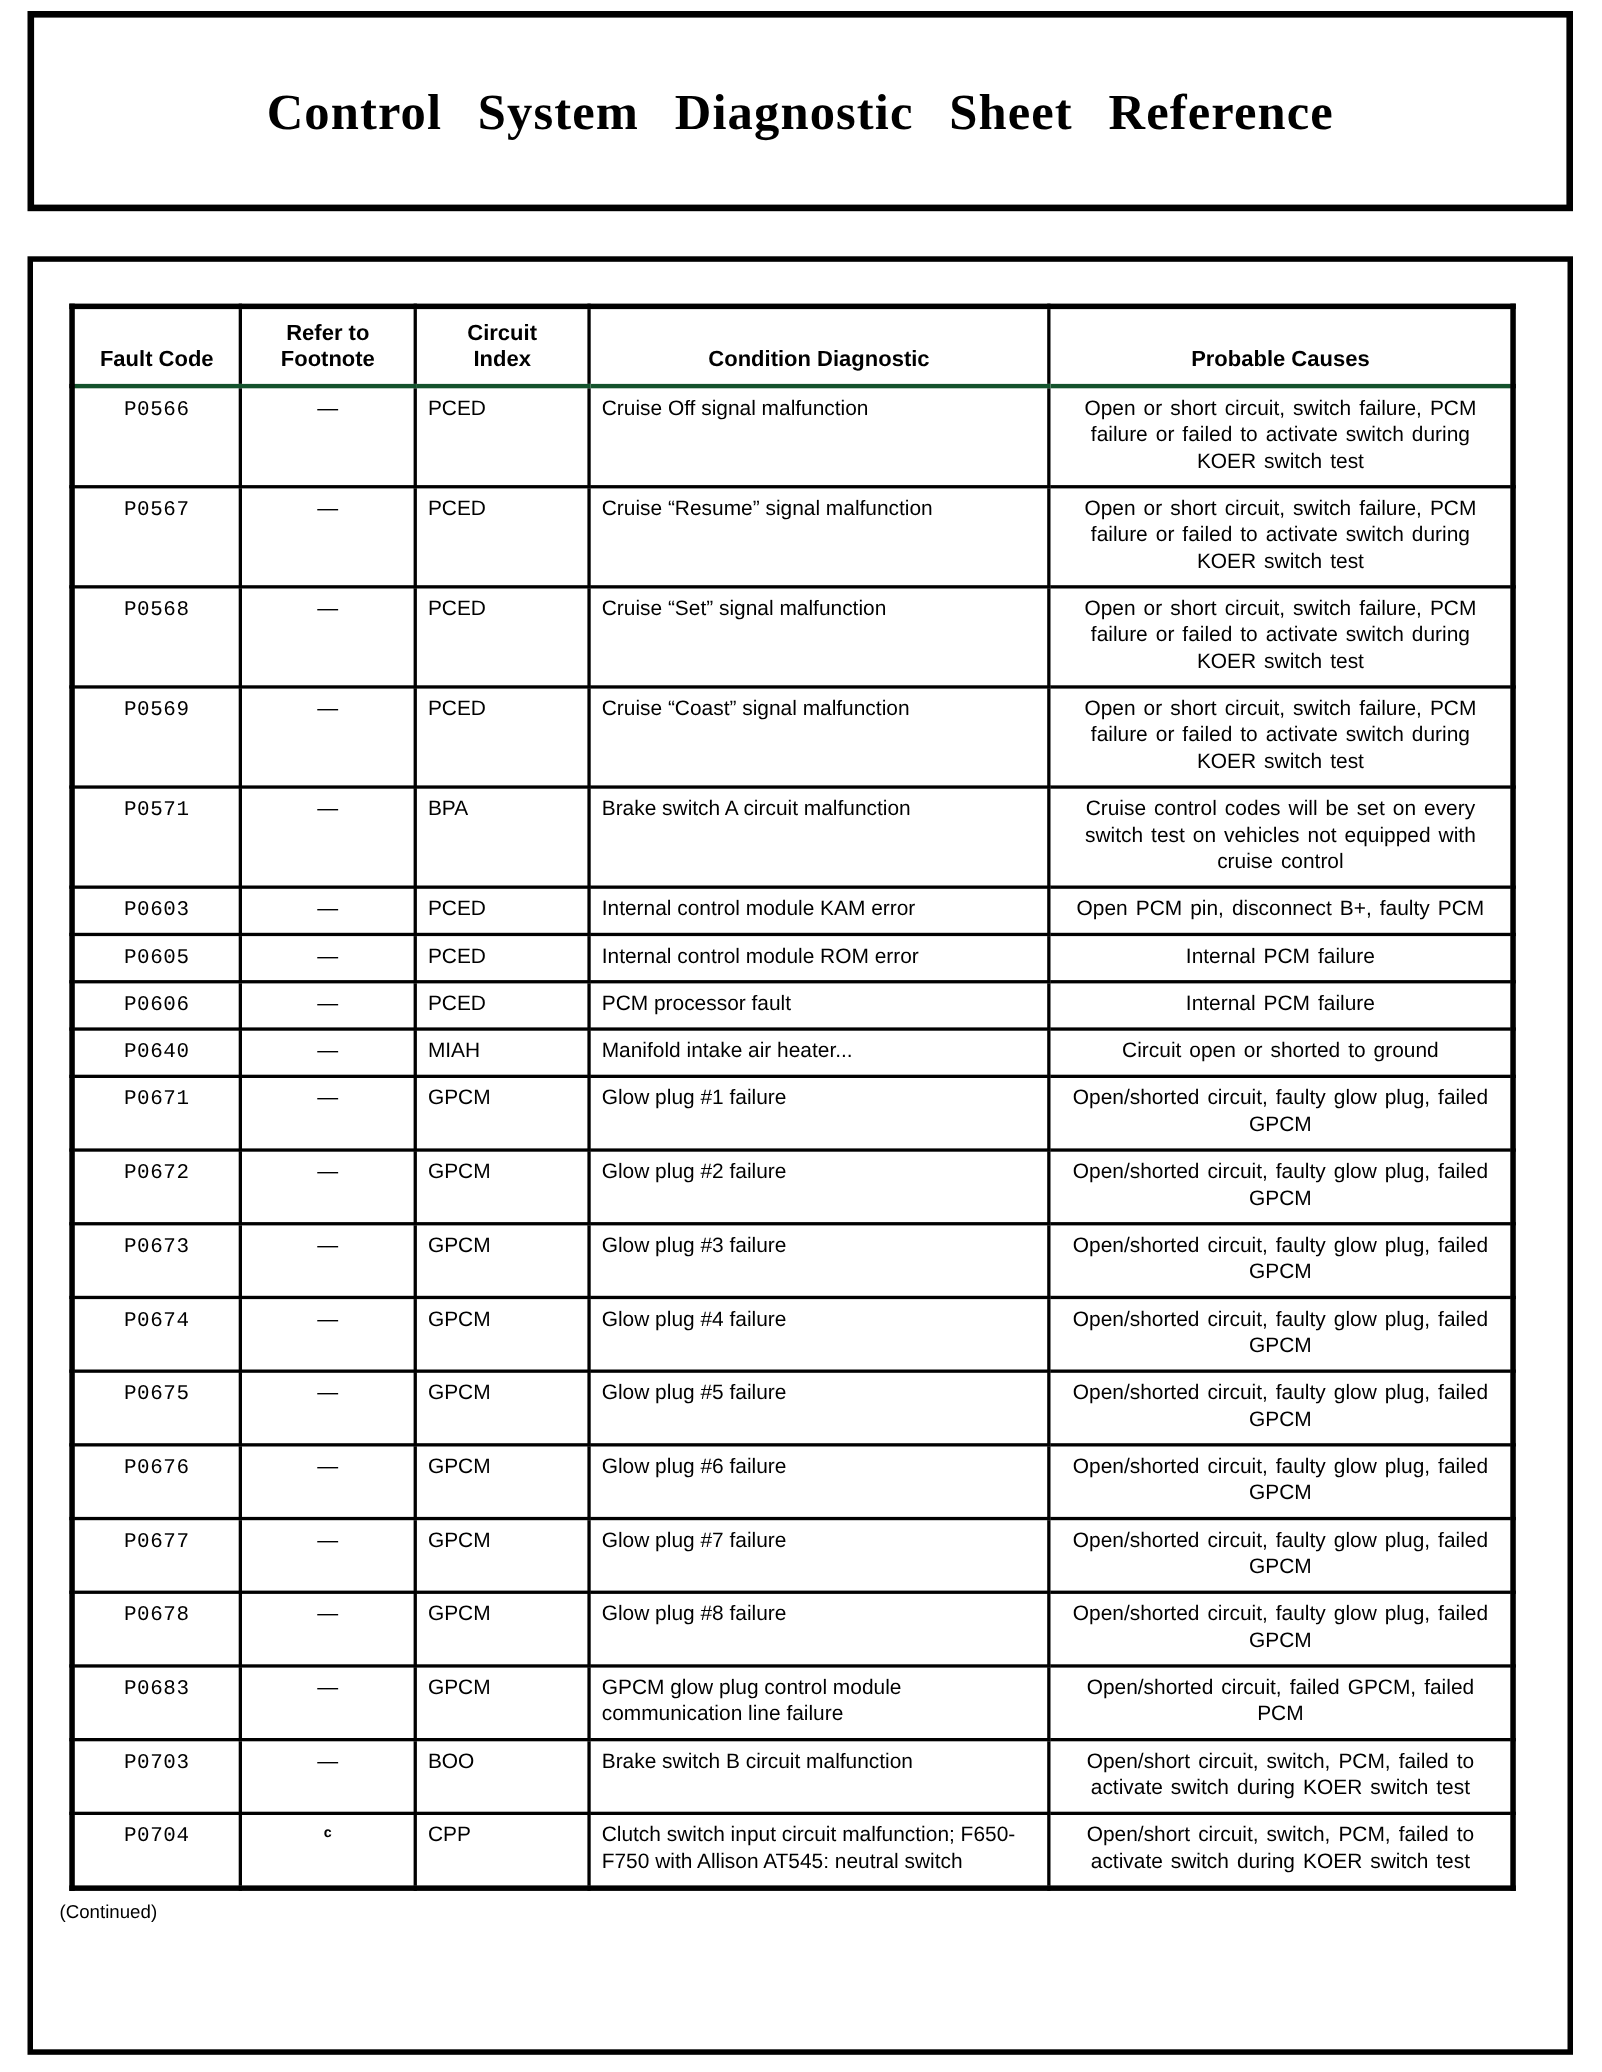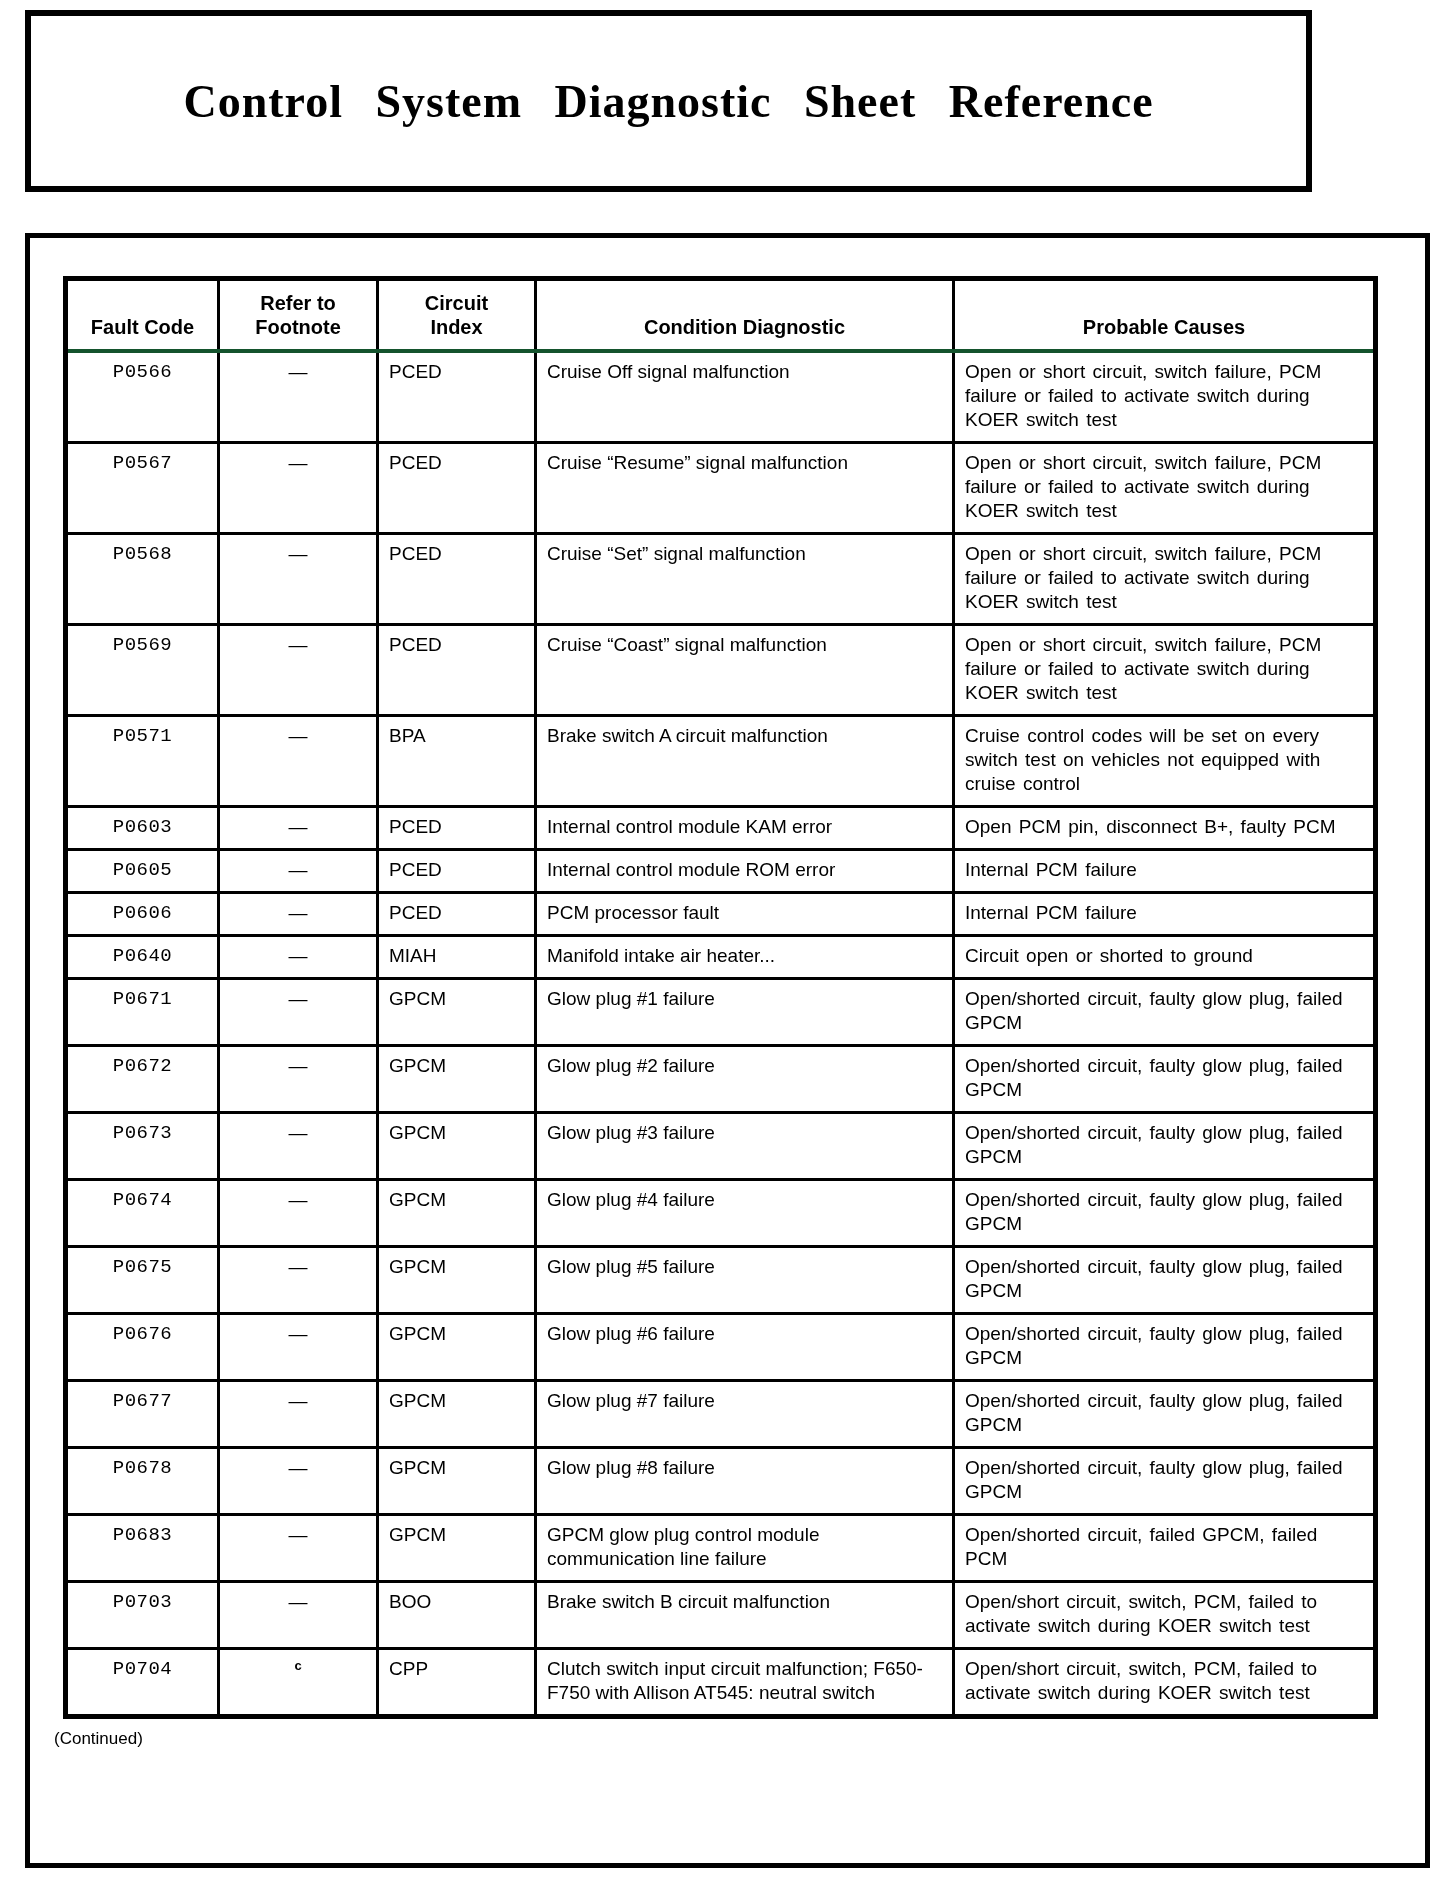--- a/index.html
+++ b/index.html
@@ -8,21 +8,21 @@
     position: relative;
     width: 1456px;
     height: 1884px;
     background: #ffffff;
     color: #000000;
     font-family: "Liberation Sans", sans-serif;
   }
   .title-box {
     position: absolute;
     left: 25px; top: 10px;
-    width: 1287px; height: 182px;
+    width: 1405px; height: 182px;
     border: 6px solid #000;
     display: flex;
     align-items: center;
     justify-content: center;
   }
   .page-title {
     margin: 0;
     font-family: "Liberation Serif", serif;
     font-weight: 700;
     font-size: 46px;
@@ -67,21 +67,21 @@
   table.diag td {
     font-size: 19px;
     line-height: 24px;
     vertical-align: top;
     padding: 7px 10px 9px;
   }
   td.c-code   { text-align: center; letter-spacing: 0.5px; font-family: Liberation Mono, monospace; }
   td.c-foot   { text-align: center; }
   td.c-index  { text-align: left; }
   td.c-desc   { text-align: left; padding-left: 12px; }
-  td.c-causes { text-align: left; padding-left: 12px; word-spacing: 2px; }
+  td.c-causes { text-align: center; padding-left: 12px; word-spacing: 2px; }
   .sup {
     font-size: 13px;
     font-weight: 700;
     vertical-align: top;
     position: relative;
     top: -3px;
   }
   .continued {
     font-size: 17px;
     margin: 10px 0 0 24px;

